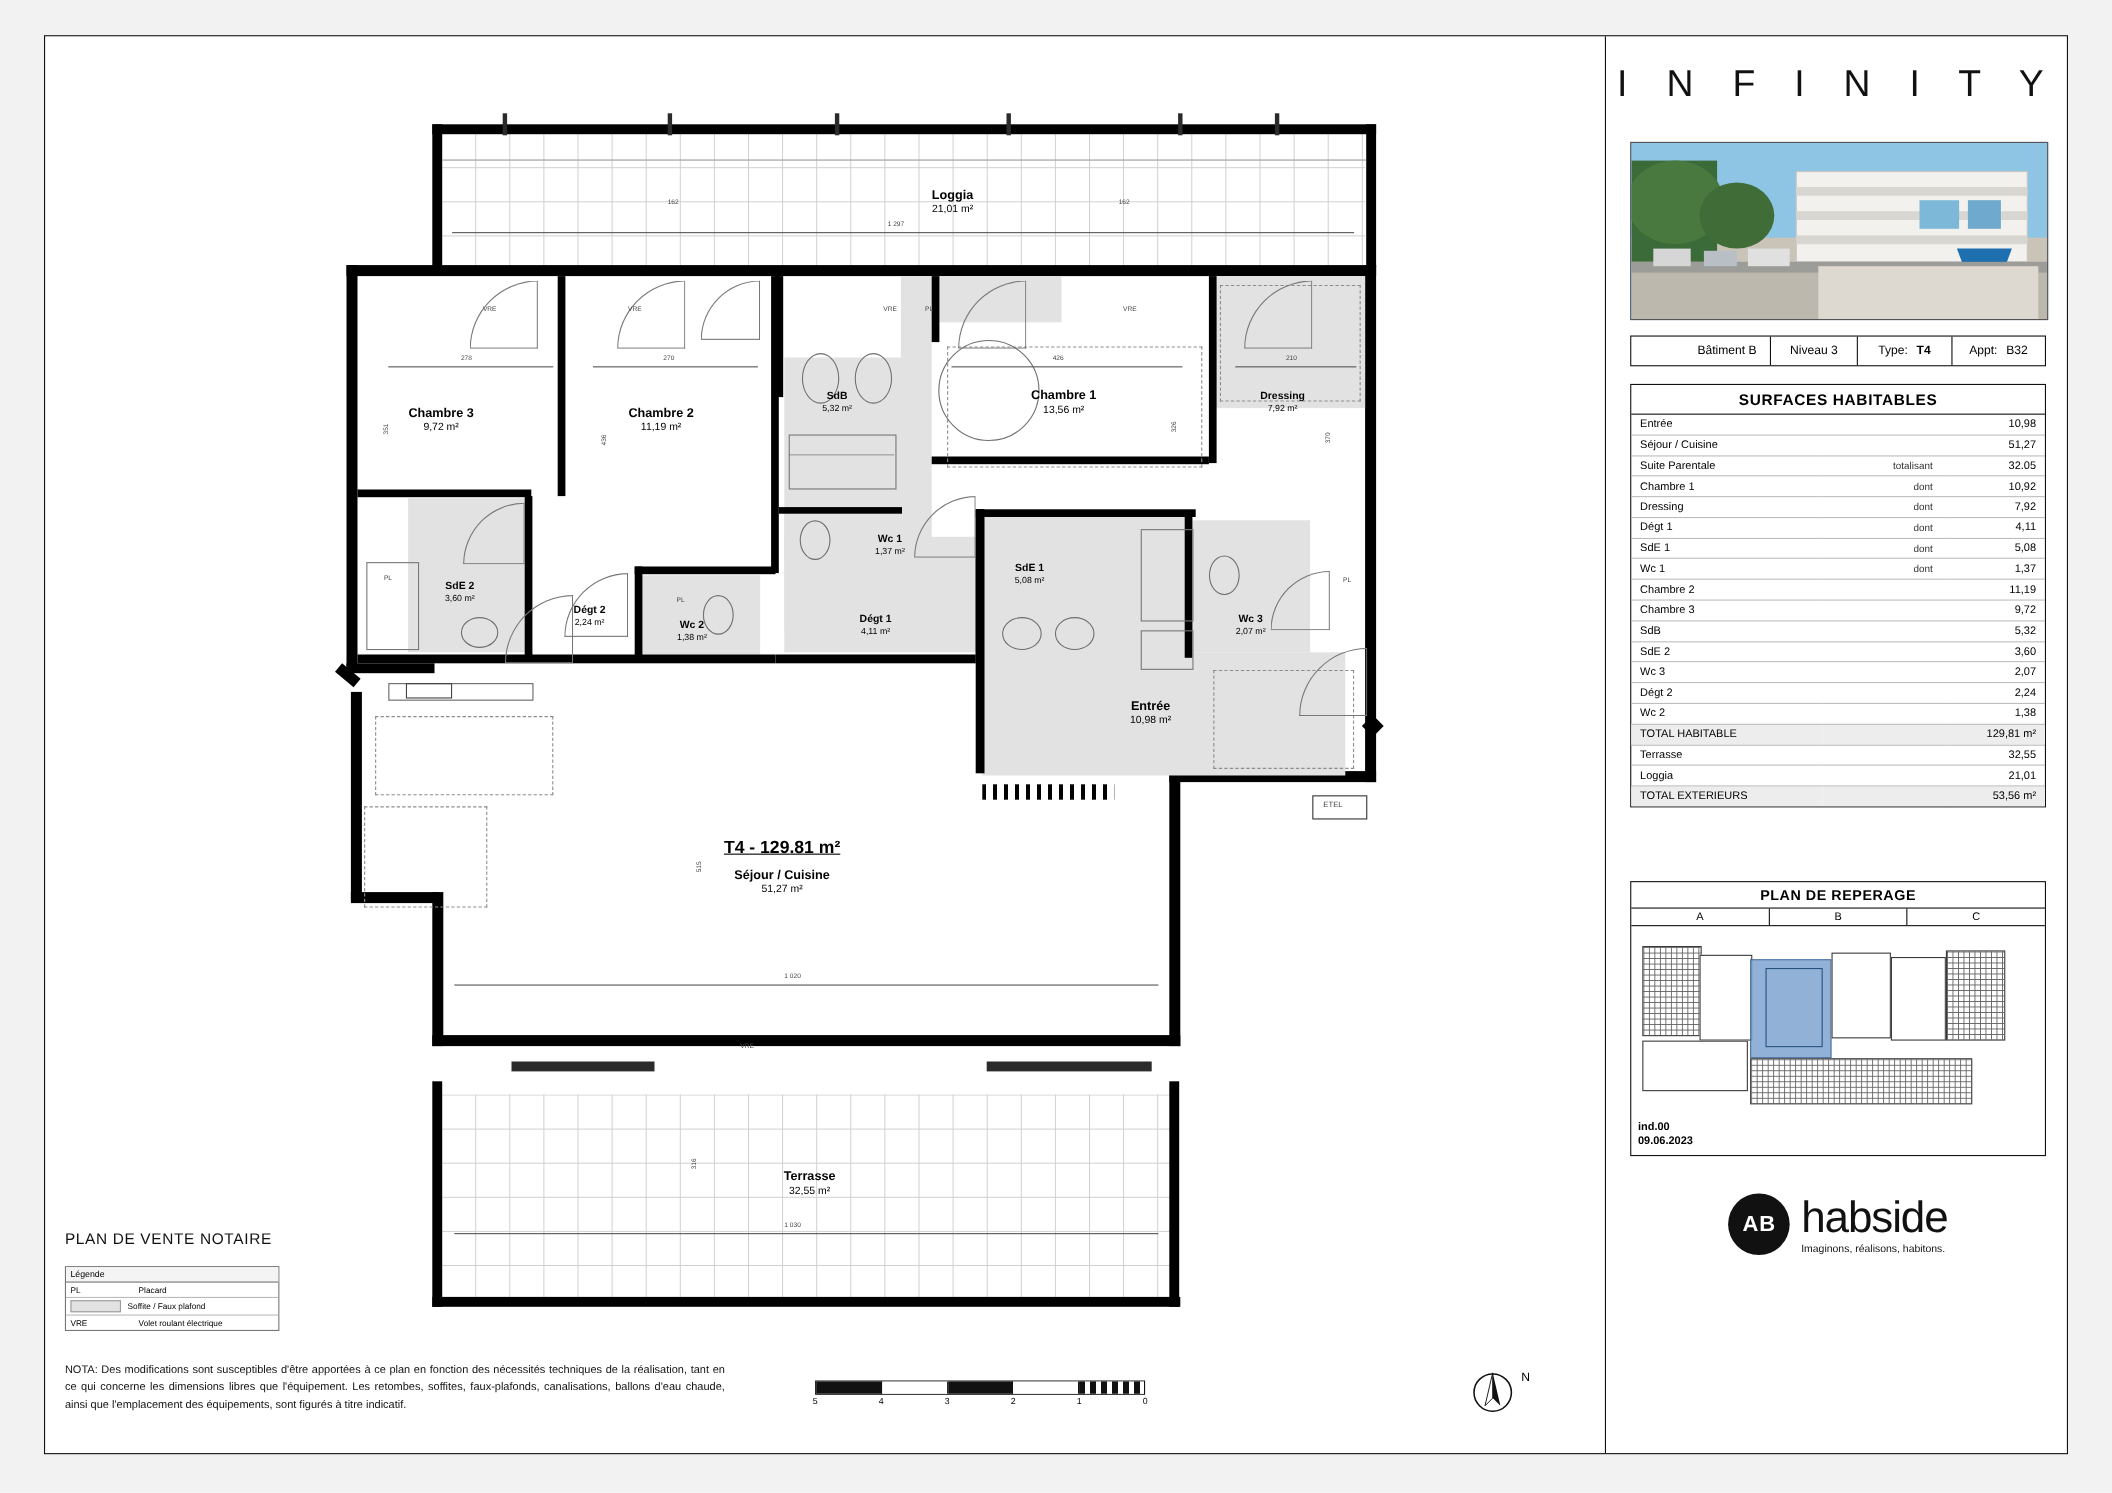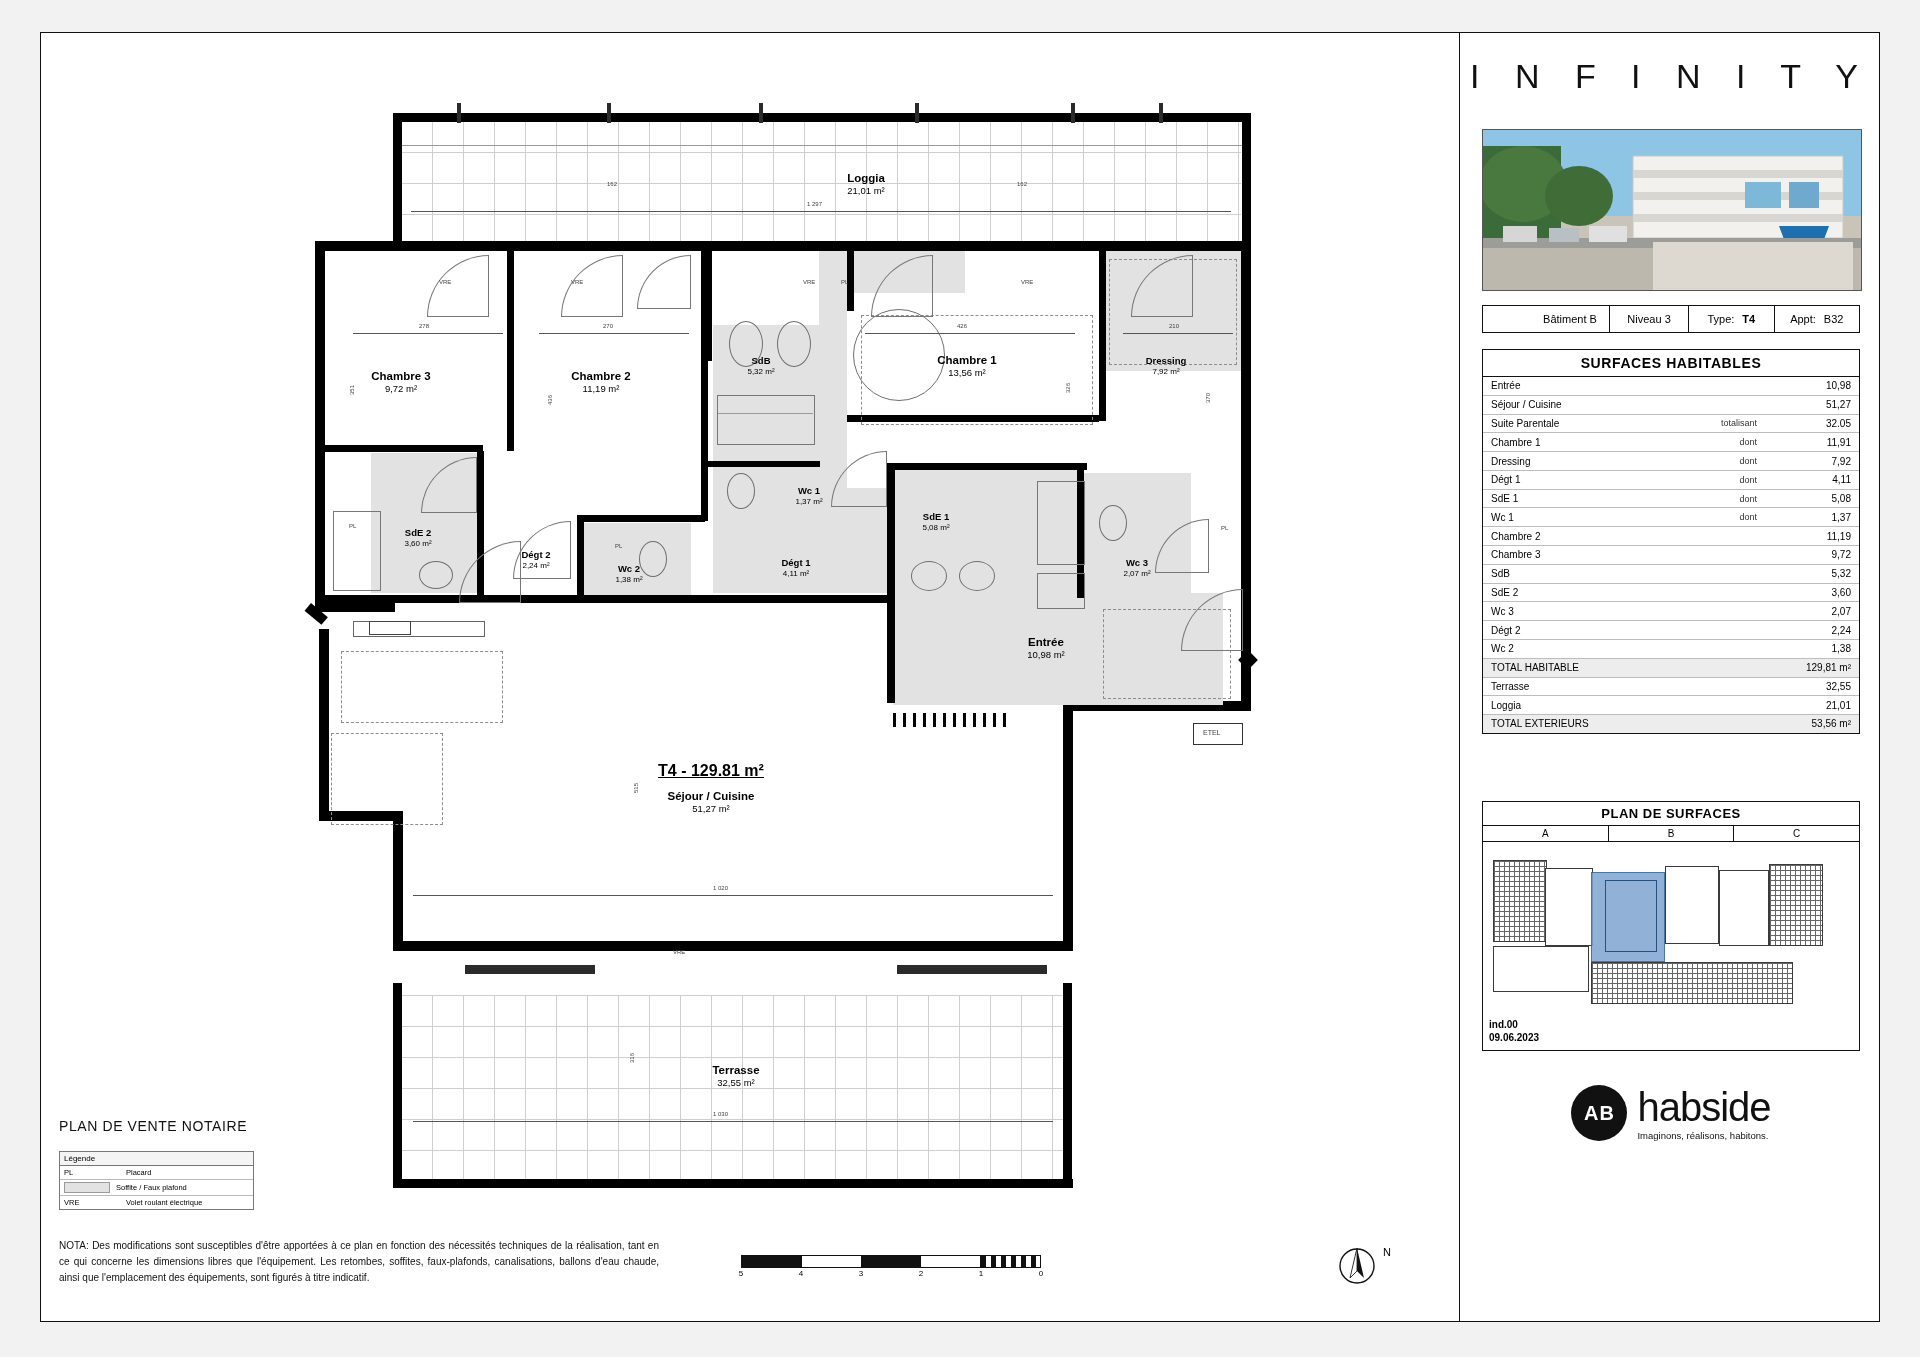--- a/index.html
+++ b/index.html
@@ -401,21 +401,21 @@
               <td class="val">51,27</td>
             </tr>
           <tr>
               <td>Suite Parentale</td>
               <td class="mid">totalisant</td>
               <td class="val">32.05</td>
             </tr>
           <tr>
               <td>Chambre 1</td>
               <td class="mid">dont</td>
-              <td class="val">11,91</td>
+              <td class="val">10,92</td>
             </tr>
           <tr>
               <td>Dressing</td>
               <td class="mid">dont</td>
               <td class="val">7,92</td>
             </tr>
           <tr>
               <td>Dégt 1</td>
               <td class="mid">dont</td>
               <td class="val">4,11</td>
@@ -483,21 +483,21 @@
           <tr class="total">
               <td>TOTAL EXTERIEURS</td>
               <td class="mid"></td>
               <td class="val">53,56 m²</td>
             </tr>
         </tbody>
       </table>
     </div>
 
     <div class="repere">
-      <div class="head">PLAN DE SURFACES</div>
+      <div class="head">PLAN DE REPERAGE</div>
       <div class="abc">
         <div>A</div>
         <div>B</div>
         <div>C</div>
       </div>
       <div class="minimap">
         <div class="mm-hatch" style="left:6px;top:10px;width:52px;height:80px;"></div>
         <div class="mm-blk" style="left:58px;top:18px;width:46px;height:76px;"></div>
         <div class="mm-hl" style="left:104px;top:22px;width:72px;height:88px;"></div>
         <div class="mm-blk" style="left:118px;top:30px;width:50px;height:70px;background:transparent;border-color:#27527f;"></div>

